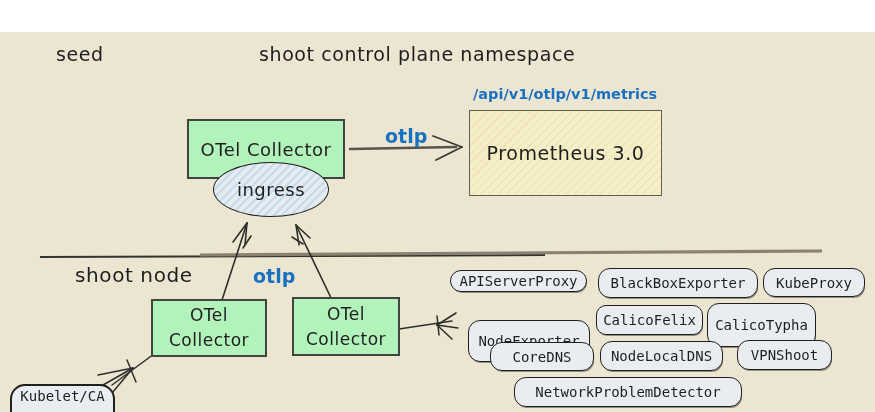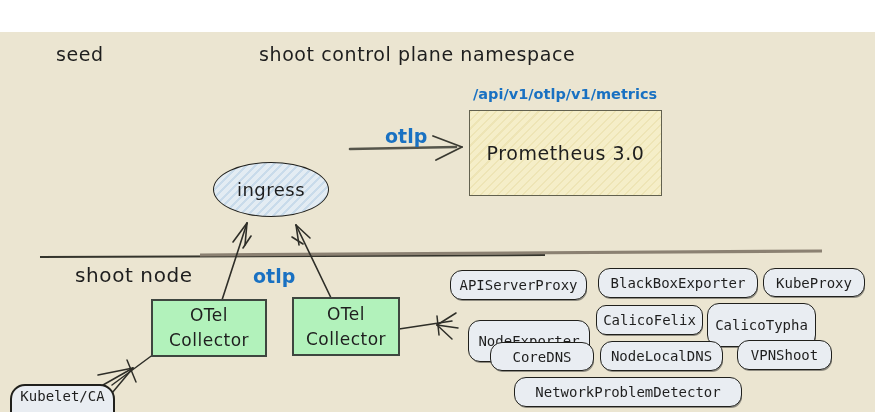--- a/index.html
+++ b/index.html
@@ -154,20 +154,23 @@
   </svg>
 
   <div class="region-label" style="left:56px; top:11px;">seed</div>
   <div class="region-label" style="left:259px; top:11px;">shoot control plane namespace</div>
   <div class="region-label" style="left:75px; top:231px; font-size:20px;">shoot node</div>
 
   <div class="blue-label" style="left:385px; top:93px;">otlp</div>
   <div class="blue-label" style="left:253px; top:233px;">otlp</div>
   <div class="blue-label" style="left:473px; top:54px; font-size:14.5px;">/api/v1/otlp/v1/metrics</div>
 
+  <div class="node-box collector single" style="left:187px; top:87px; width:158px; height:60px;">
+    <span>OTel Collector</span>
+  </div>
 
   <div class="ellipse" style="left:213px; top:130px; width:114px; height:53px;">
     <span>ingress</span>
   </div>
 
   <div class="node-box prometheus" style="left:469px; top:78px; width:193px; height:86px;">
     <span>Prometheus 3.0</span>
   </div>
 
   <div class="node-box collector" style="left:151px; top:267px; width:116px; height:58px;">
@@ -178,21 +181,21 @@
   <div class="node-box collector" style="left:292px; top:265px; width:108px; height:59px;">
     <span class="line">OTel</span>
     <span class="line">Collector</span>
   </div>
 
   <div class="pill kubelet" style="left:10px; top:352px; width:105px; height:48px;">
     <span>Kubelet/CA</span>
     <span>shoot</span>
   </div>
 
-  <div class="pill" style="left:450px; top:238px; width:137px; height:30px;">APIServerProxy</div>
+  <div class="pill" style="left:450px; top:238px; width:137px; height:22px;">APIServerProxy</div>
   <div class="pill" style="left:598px; top:236px; width:160px; height:30px;">BlackBoxExporter</div>
   <div class="pill" style="left:763px; top:236px; width:102px; height:29px;">KubeProxy</div>
   <div class="pill" style="left:468px; top:288px; width:122px; height:42px;">NodeExporter</div>
   <div class="pill" style="left:596px; top:273px; width:107px; height:30px;border-radius:10px;">CalicoFelix</div>
   <div class="pill" style="left:707px; top:271px; width:109px; height:44px;">CalicoTypha</div>
   <div class="pill" style="left:490px; top:310px; width:104px; height:29px;">CoreDNS</div>
   <div class="pill" style="left:600px; top:309px; width:123px; height:30px;">NodeLocalDNS</div>
   <div class="pill" style="left:737px; top:308px; width:95px; height:30px;">VPNShoot</div>
   <div class="pill" style="left:514px; top:345px; width:228px; height:30px;">NetworkProblemDetector</div>
 

